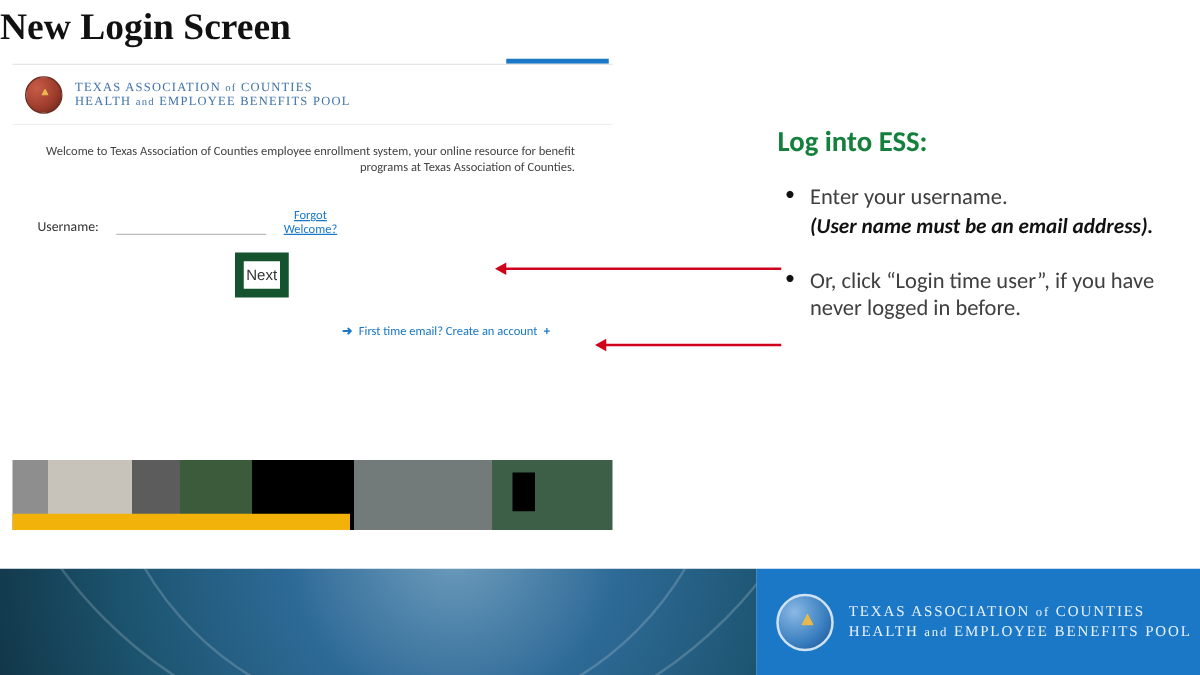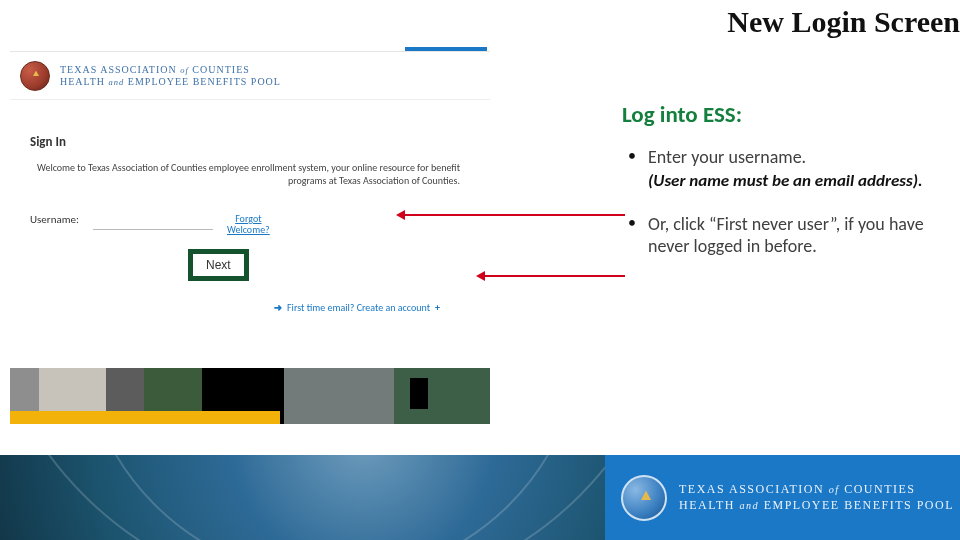--- a/index.html
+++ b/index.html
@@ -1,35 +1,35 @@
 <!DOCTYPE html>
 <html><head>
 <meta charset="utf-8">
 <style>
   * { box-sizing: border-box; margin: 0; padding: 0; }
   html, body { width: 960px; height: 540px; font-family: Calibri, Arial, sans-serif; background: #fff; overflow: hidden; }
   .slide { position: relative; width: 960px; height: 540px; }
-  .title { position: absolute; top: 5px; left: 0; width: 960px; text-align: right; font-family: "Times New Roman", serif; font-size: 30px; font-weight: bold; color: #111; }
+  .title { position: absolute; top: 5px; left: 0; width: 960px; text-align: left; font-family: "Times New Roman", serif; font-size: 30px; font-weight: bold; color: #111; }
   .screenshot { position: absolute; top: 51px; left: 10px; width: 480px; height: 374px; background: #fff; border-top: 1px solid #e5e5e5; }
   .ss-header { height: 48px; display: flex; align-items: center; padding: 6px 10px; border-bottom: 1px solid #eee; }
   .seal { width: 30px; height: 30px; border-radius: 50%; background: radial-gradient(circle at 30% 30%, #c85c47, #9b3b2c 60%, #5a2118); border: 1px solid #6b2a1d; position: relative; flex-shrink: 0; }
   .seal:after { content:""; position:absolute; top:9px; left:12px; width:6px; height:7px; background:#e6b94c; clip-path: polygon(50% 0, 100% 80%, 0 80%); }
   .brand { margin-left: 10px; font-family: "Times New Roman", serif; color: #3f72a8; letter-spacing: 1px; line-height: 1.1; }
   .brand .l1 { font-size: 10px; }
   .brand .l2 { font-size: 10px; }
   .blue-tab { position: absolute; top: 47px; left: 405px; width: 82px; height: 40px; background: #1a78c7; }
   .ss-body { padding: 14px 20px 0 20px; position: relative; }
   .signin { font-weight: 600; font-size: 13px; color: #333; margin: 20px 0 12px; }
   .welcome { font-size: 10px; color: #444; line-height: 1.3; max-width: 430px; text-align: right; }
-  .field-row { margin-top: 26px; display: flex; align-items: flex-start; gap: 14px; }
+  .field-row { margin-top: 26px; display: flex; align-items: flex-end; gap: 14px; }
   .lbl { font-size: 11px; color: #333; }
   .uname { border: none; border-bottom: 1px solid #bbb; width: 120px; font-size: 11px; padding: 2px 0; background: transparent; }
   .forgot { font-size: 10px; color: #1a78c7; line-height: 1.1; text-align: center; }
   .next-row { margin-top: 14px; }
-  .next-btn { margin-left: 158px; border: 5px solid #14532d; background: #fff; font-size: 12px; padding: 4px 13px; color: #333; cursor: pointer; }
+  .next-btn { margin-left: 158px; border: 7px solid #14532d; background: #fff; font-size: 12px; padding: 4px 2px; color: #333; cursor: pointer; }
   .first-row { margin-top: 20px; display: flex; justify-content: flex-end; align-items: center; padding-right: 30px; font-size: 10px; color: #1a78c7; gap: 5px; }
   .loginarr { font-weight: bold; color:#1a78c7; }
   .plus { color:#1a78c7; font-weight:bold; }
   .instructions { position: absolute; top: 100px; left: 622px; width: 320px; }
   .instr-title { color: #15803d; font-weight: bold; font-size: 23px; margin-bottom: 18px; }
   ul.bullets { list-style: none; }
   ul.bullets > li { position: relative; padding-left: 26px; margin-bottom: 22px; }
   ul.bullets > li:before { content: "•"; position: absolute; left: 6px; top: 0; font-size: 16px; color: #111; }
   .b-main { font-size: 18px; color: #404040; line-height: 1.25; }
   .b-note { font-size: 17px; font-style: italic; font-weight: bold; color: #111; margin-top: 2px; line-height: 1.2; }
@@ -44,21 +44,21 @@
   .footer-left { flex: 1; background: radial-gradient(circle at 60% -20%, #6f9dbd 0%, #2e6a97 35%, #1c546f 70%, #123749 100%); position: relative; overflow:hidden; }
   .footer-left:before, .footer-left:after { content:""; position:absolute; border:2px solid rgba(255,255,255,0.18); border-radius:50%; }
   .footer-left:before { width:500px; height:500px; left:80px; top:-380px; }
   .footer-left:after  { width:700px; height:700px; left:-20px; top:-560px; }
   .footer-right { width: 355px; background: #1a78c7; display: flex; align-items: center; padding-left: 16px; }
   .seal2 { width: 46px; height: 46px; border-radius: 50%; background: radial-gradient(circle at 30% 30%, #8ab8e4, #3a7fc0 60%, #16518e); border: 2px solid #cfe2f3; position: relative; flex-shrink:0; }
   .seal2:after { content:""; position:absolute; top:14px; left:18px; width:10px; height:12px; background:#e6b94c; clip-path: polygon(50% 0, 100% 80%, 0 80%); }
   .brand2 { margin-left: 12px; font-family: "Times New Roman", serif; color: #eaf2fb; letter-spacing: 1.5px; line-height: 1.3; }
   .brand2 .l1 { font-size: 12px; }
   .brand2 .l2 { font-size: 12px; }
-  .sc { font-style: italic; font-size: 0.85em; }
+  .sc { font-size: 0.85em; }
 </style>
 </head>
 <body>
 
 <div class="slide">
 
   <div class="title">New Login Screen</div>
 
   <div class="blue-tab"></div>
 
@@ -68,21 +68,20 @@
       <div class="brand">
         <div class="l1">
           <span>TEXAS ASSOCIATION </span><span class="sc">of</span><span> COUNTIES</span>
         </div>
         <div class="l2">
           <span>HEALTH </span><span class="sc">and</span><span> EMPLOYEE BENEFITS POOL</span>
         </div>
       </div>
     </div>
     <div class="ss-body">
-      <div class="signin">Sign In</div>
       <div class="welcome">Welcome to Texas Association of Counties employee enrollment system, your online resource for benefit programs at Texas Association of Counties.</div>
       <div class="field-row">
         <span class="lbl">Username:</span>
         <input class="uname" type="text" style="">
         <a class="forgot" href="#">
           <div>Forgot</div>
           <div>Welcome?</div>
         </a>
       </div>
       <div class="next-row">
@@ -105,21 +104,21 @@
   <div class="arrow arrow2"></div>
 
   <div class="instructions">
     <div class="instr-title">Log into ESS:</div>
     <ul class="bullets">
       <li>
         <div class="b-main">Enter your username.</div>
         <div class="b-note">(User name must be an email address).</div>
       </li>
       <li>
-        <div class="b-main">Or, click “First never user”, if you have never logged in before.</div>
+        <div class="b-main">Or, click “Login time user”, if you have never logged in before.</div>
       </li>
     </ul>
   </div>
 
   <div class="footer">
     <div class="footer-left"></div>
     <div class="footer-right">
       <div class="seal2"></div>
       <div class="brand2">
         <div class="l1">

